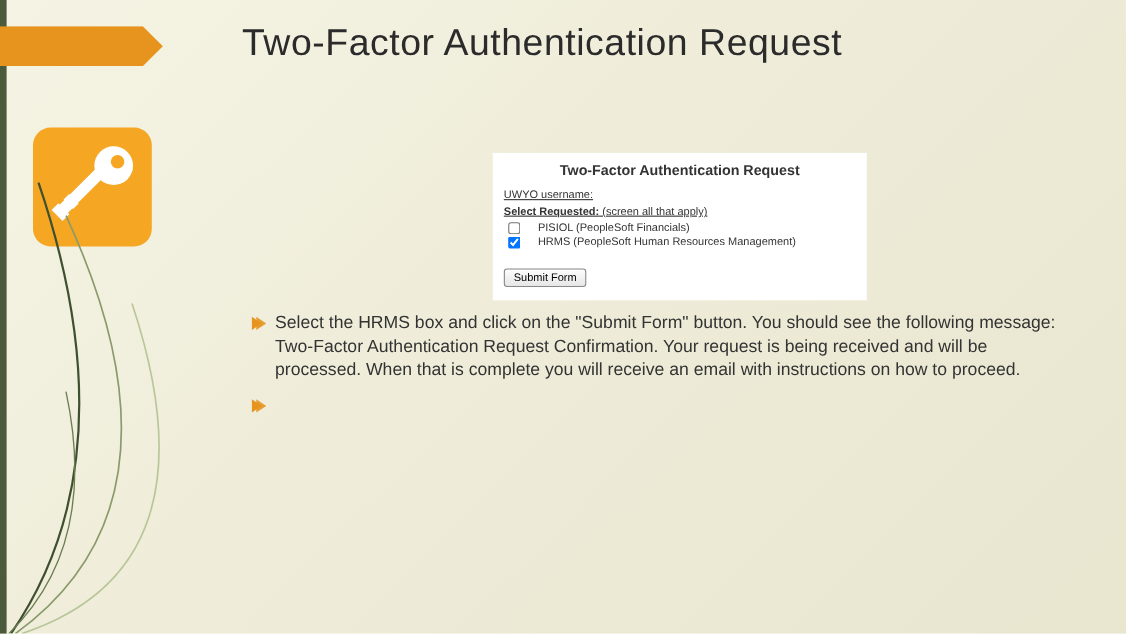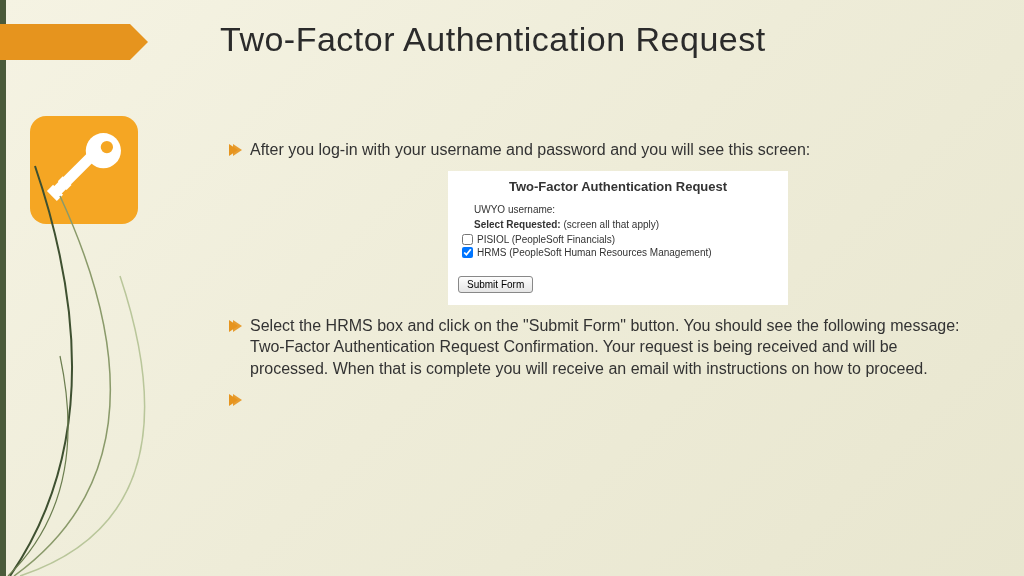--- a/index.html
+++ b/index.html
@@ -97,29 +97,30 @@
   .shot-title {
     font-size: 13px;
     font-weight: bold;
     text-align: center;
     color: #333;
     margin-bottom: 10px;
   }
   .shot-line {
     font-size: 10px;
     color: #333;
-    margin: 4px 16px;
+    margin: 4px 0;
+    text-decoration: underline;
   }
   .shot-line b { font-weight: bold; }
   .shot-opt {
     font-size: 10px;
     color: #333;
     display: flex;
     align-items: flex-start;
-    gap: 4px;
+    gap: 16px;
     margin: 2px 0 2px 4px;
   }
   .shot-opt input {
     width: 11px; height: 11px;
     margin: 0;
   }
   .submit-btn {
     margin-top: 16px;
     font-size: 10px;
     padding: 2px 8px;
@@ -154,29 +155,20 @@
   <path d="M14,420 Q180,300 60,40" stroke="#8a9a6a" stroke-width="1.5" fill="none"></path>
   <path d="M20,420 Q200,360 120,120" stroke="#b9c69a" stroke-width="1.5" fill="none"></path>
   <path d="M8,420 Q90,340 60,200" stroke="#6b7d4f" stroke-width="1.2" fill="none"></path>
 </svg>
 
 <div class="content">
   <h1 class="title">Two-Factor Authentication Request</h1>
 
   <div class="bullets">
 
-    <div class="bullet">
-      <span class="bullet-icon">
-        <svg viewBox="0 0 14 14">
-            <path d="M1,1 L10,7 L1,13 Z" fill="#e6941e"></path>
-            <path d="M5,1 L14,7 L5,13 Z" fill="#e6941e" opacity="0.9"></path>
-          </svg>
-      </span>
-      <span>After you log-in with your username and password and you will see this screen:</span>
-    </div>
 
     <div class="screenshot">
       <div class="shot-title">Two-Factor Authentication Request</div>
       <div class="shot-line">UWYO username:</div>
       <div class="shot-line">
         <b>Select Requested:</b><span> (screen all that apply)</span>
       </div>
       <label class="shot-opt">
         <input type="checkbox" style="">
         <span>PISIOL (PeopleSoft Financials)</span>

